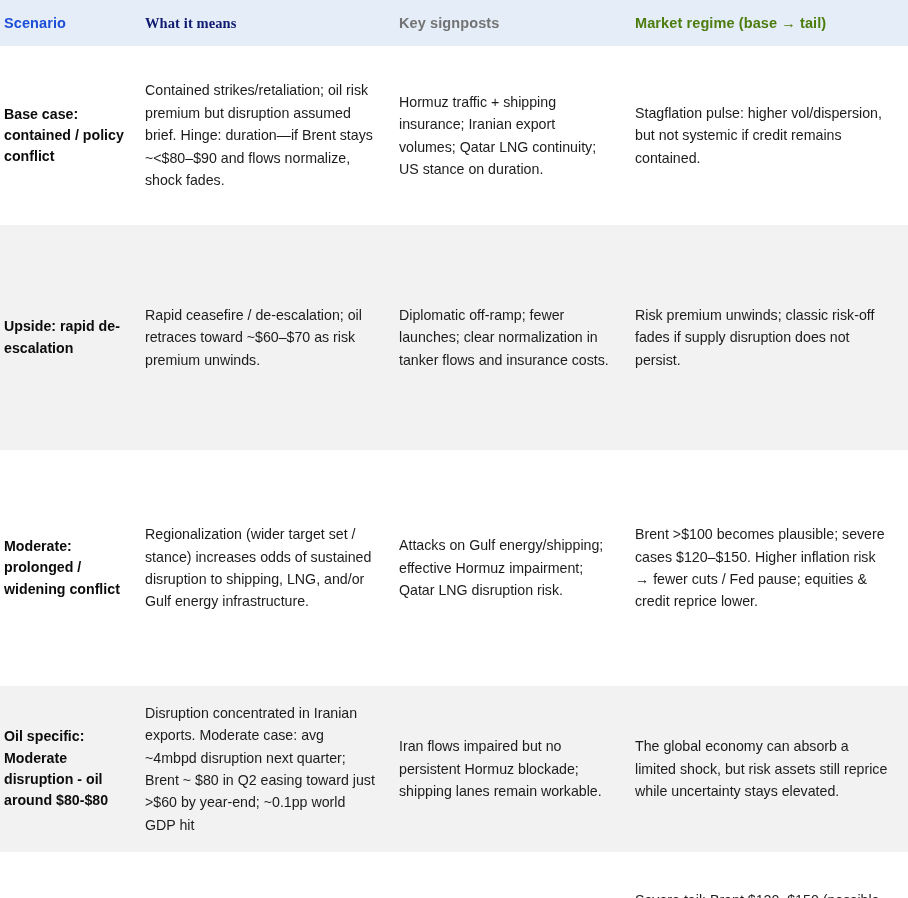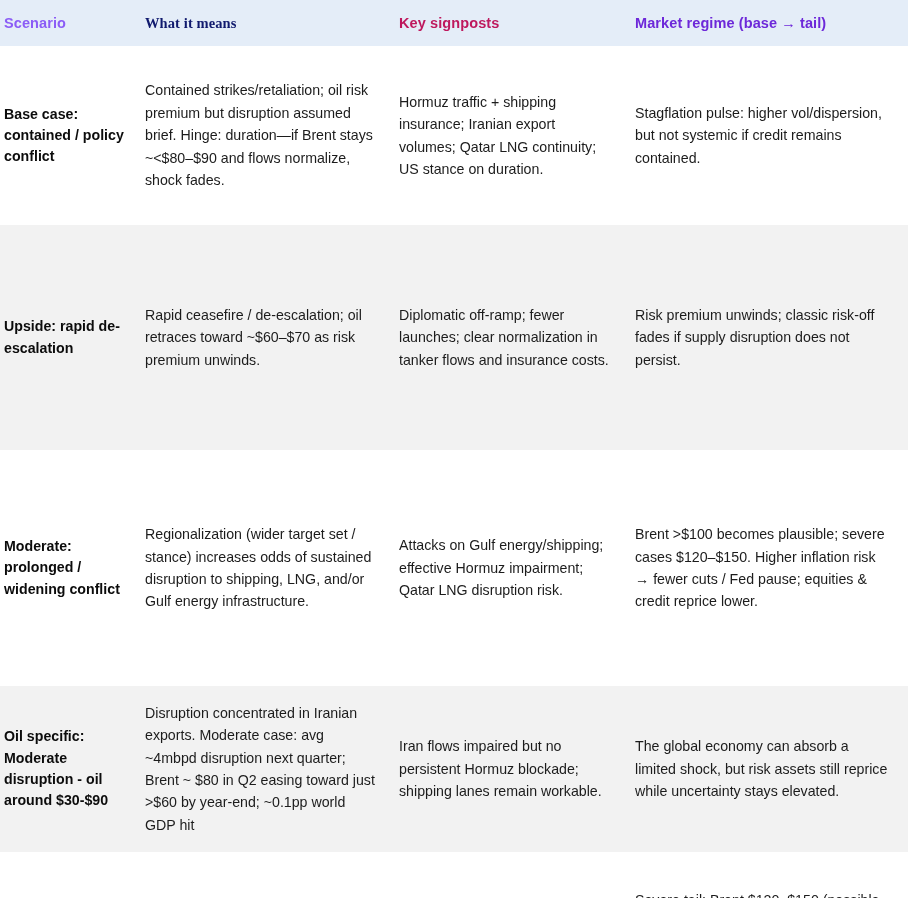--- a/index.html
+++ b/index.html
@@ -79,30 +79,30 @@
 
 <table class="scenario-table">
   <colgroup>
     <col class="c-scenario">
       <col class="c-means">
       <col class="c-signposts">
       <col class="c-regime">
   </colgroup>
   <thead>
     <tr style="background: rgb(228, 237, 248);">
-      <th class="col-scenario" style="color: #8b5cf6;">
+      <th class="col-scenario" style="color: #1d4ed8;">
         <div class="hcell">Scenario</div>
       </th>
       <th class="col-means" style="color: rgb(16, 26, 110);">
         <div class="hcell">What it means</div>
       </th>
-      <th class="col-signposts" style="color: #be185d;">
+      <th class="col-signposts" style="color: #737373;">
         <div class="hcell">Key signposts</div>
       </th>
-      <th class="col-regime" style="color: #6d28d9;">
+      <th class="col-regime" style="color: #4d7c0f;">
         <div class="hcell">Market regime (base → tail)</div>
       </th>
     </tr>
   </thead>
   <tbody>
     <tr class="band-white row-h1">
       <td class="cell-scenario">Base case: contained / policy conflict</td>
       <td class="cell-means">Contained strikes/retaliation; oil risk premium but disruption assumed brief. Hinge: duration—if Brent stays ~&lt;$80–$90 and flows normalize, shock fades.</td>
       <td class="cell-signposts">Hormuz traffic + shipping insurance; Iranian export volumes; Qatar LNG continuity; US stance on duration.</td>
       <td class="cell-regime">Stagflation pulse: higher vol/dispersion, but not systemic if credit remains contained.</td>
@@ -113,21 +113,21 @@
       <td class="cell-signposts">Diplomatic off-ramp; fewer launches; clear normalization in tanker flows and insurance costs.</td>
       <td class="cell-regime">Risk premium unwinds; classic risk-off fades if supply disruption does not persist.</td>
     </tr>
     <tr class="band-white row-h3">
       <td class="cell-scenario">Moderate: prolonged / widening conflict</td>
       <td class="cell-means">Regionalization (wider target set / stance) increases odds of sustained disruption to shipping, LNG, and/or Gulf energy infrastructure.</td>
       <td class="cell-signposts">Attacks on Gulf energy/shipping; effective Hormuz impairment; Qatar LNG disruption risk.</td>
       <td class="cell-regime">Brent &gt;$100 becomes plausible; severe cases $120–$150. Higher inflation risk → fewer cuts / Fed pause; equities &amp; credit reprice lower.</td>
     </tr>
     <tr class="band-grey row-h4" style="background: rgb(242, 242, 242);">
-      <td class="cell-scenario">Oil specific: Moderate disruption - oil around $30-$90</td>
+      <td class="cell-scenario">Oil specific: Moderate disruption - oil around $80-$80</td>
       <td class="cell-means">Disruption concentrated in Iranian exports. Moderate case: avg ~4mbpd disruption next quarter; Brent ~ $80 in Q2 easing toward just &gt;$60 by year-end; ~0.1pp world GDP hit</td>
       <td class="cell-signposts">Iran flows impaired but no persistent Hormuz blockade; shipping lanes remain workable.</td>
       <td class="cell-regime">The global economy can absorb a limited shock, but risk assets still reprice while uncertainty stays elevated.</td>
     </tr>
     <tr class="band-white row-h5">
       <td class="cell-scenario">Oil Specific: Material disruption - oil above $100</td>
       <td class="cell-means">Extended Hormuz disruption / broader regional supply hit; LNG disruption (incl. Qatar) becomes central risk.</td>
       <td class="cell-signposts">Sustained tanker disruption; rerouting/insurance insufficient; SPR releases debated; gas/LNG re-routes strained.</td>
       <td class="cell-regime">Severe tail: Brent $120–$150 (possible ~$140 spike). Each +$10 oil sustained up to a year can shave ~10–20bp off global GDP; spreads widen and policy stays tighter for longer.</td>
     </tr>

